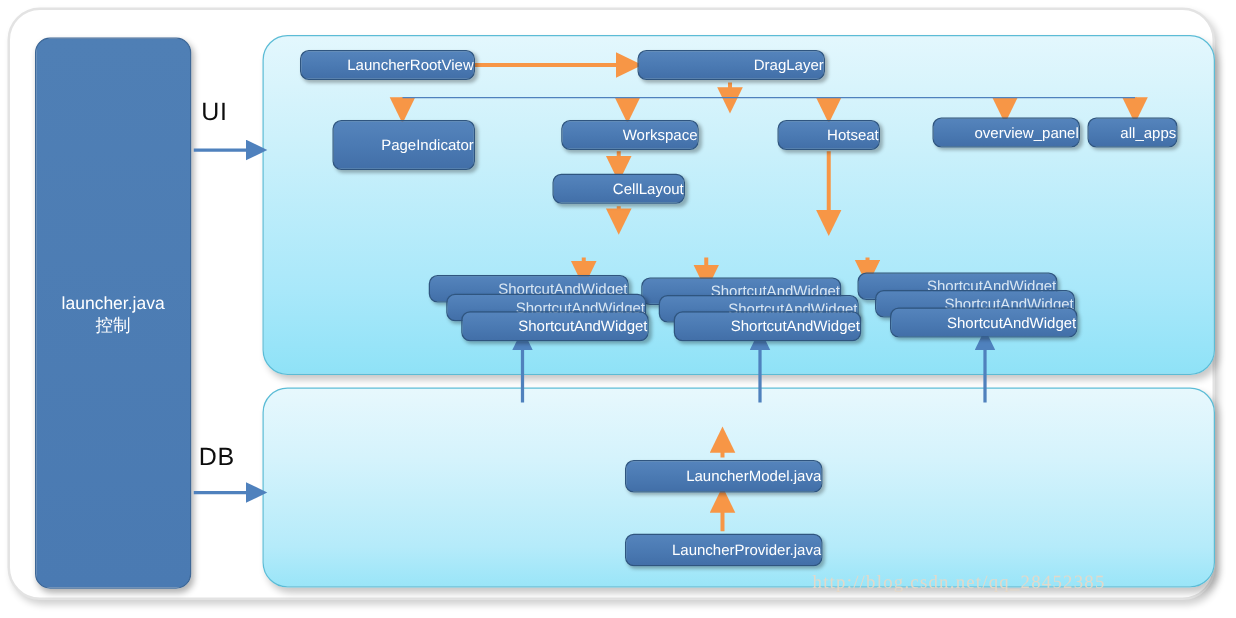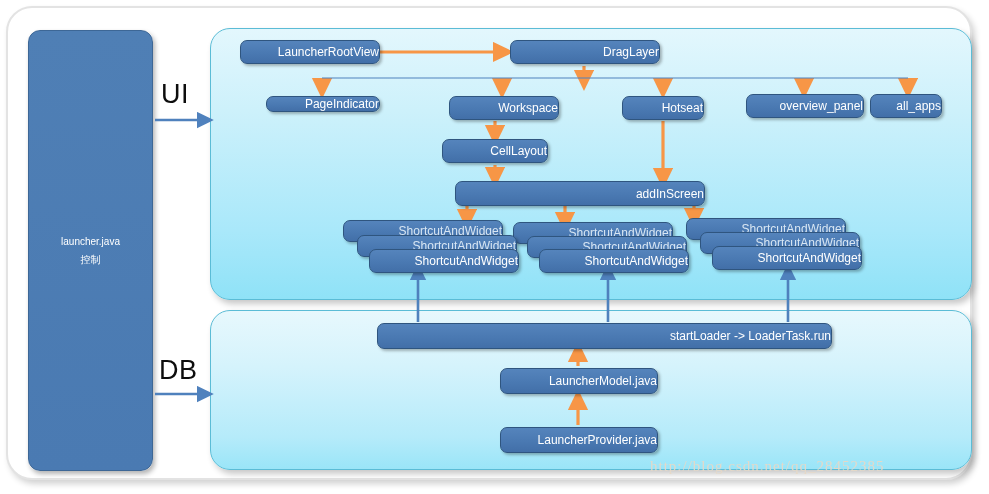--- a/index.html
+++ b/index.html
@@ -17,37 +17,37 @@
   
   .control-box{
     position:absolute;left:28px;top:30px;width:125px;height:441px;
     background:linear-gradient(180deg,#4f7fb5 0%,#4a7ab2 100%);
     border:1px solid #3d6796;border-radius:12px;
     box-shadow:2px 3px 5px rgba(0,0,0,.30);
     display:flex;align-items:center;justify-content:center;
     box-sizing:border-box;
   }
   .control-box .ctl-text{
-    color:#ffffff;font-size:10px;line-height:18px;text-align:center;
+    color:#ffffff;font-size:14px;line-height:18px;text-align:center;
   }
 
   
   .panel{
     position:absolute;border:1px solid #5bbcd6;border-radius:20px;
     box-shadow:3px 4px 6px rgba(0,0,0,.22);
     background:linear-gradient(180deg,#e3f7fd 0%,#cdf1fb 30%,#a9e8fa 75%,#8fe2f7 100%);
     box-sizing:border-box;
   }
   #panel-ui{left:210px;top:28px;width:762px;height:272px;}
   #panel-db{left:210px;top:310px;width:762px;height:160px;
     background:linear-gradient(180deg,#e7f8fd 0%,#d5f3fc 35%,#b5ebfa 80%,#9ae5f8 100%);}
 
   
   .conn-label{
-    position:absolute;font-size:27px;color:#0d0d0d;font-weight:400;
+    position:absolute;font-size:20px;color:#0d0d0d;font-weight:400;
     text-shadow:-1px 0 #fff,0 1px #fff,1px 0 #fff,0 -1px #fff,-1px -1px #fff,1px 1px #fff,-1px 1px #fff,1px -1px #fff;
     letter-spacing:.5px;
   }
   #label-ui{left:161px;top:79px;}
   #label-db{left:159px;top:355px;}
 
   
   .node{
     position:absolute;
     background:linear-gradient(180deg,#5584bc 0%,#4a79b2 55%,#426fa8 100%);
@@ -144,21 +144,21 @@
   </svg>
 
   <div class="node" style="left:240px;top:40px;width:140px;height:24px;">
     <span>LauncherRootView</span>
   </div>
 
   <div class="node" style="left:510px;top:40px;width:150px;height:24px;">
     <span>DragLayer</span>
   </div>
 
-  <div class="node" style="left:266px;top:96px;width:114px;height:16px;">
+  <div class="node" style="left:266px;top:96px;width:114px;height:40px;">
     <span>PageIndicator</span>
   </div>
 
   <div class="node" style="left:449px;top:96px;width:110px;height:24px;">
     <span>Workspace</span>
   </div>
 
   <div class="node" style="left:622px;top:96px;width:82px;height:24px;">
     <span>Hotseat</span>
   </div>
@@ -168,23 +168,20 @@
   </div>
 
   <div class="node" style="left:870px;top:94px;width:72px;height:24px;">
     <span>all_apps</span>
   </div>
 
   <div class="node" style="left:442px;top:139px;width:106px;height:24px;padding-left:36px;">
     <span>CellLayout</span>
   </div>
 
-  <div class="node" style="left:455px;top:181px;width:250px;height:25px;">
-    <span>addInScreen</span>
-  </div>
 
   <div class="node ghost" style="left:343px;top:220px;width:160px;height:22px;z-index:2;">
     <span>ShortcutAndWidget</span>
   </div>
   <div class="node ghost" style="left:357px;top:235px;width:160px;height:22px;z-index:3;">
     <span>ShortcutAndWidget</span>
   </div>
   <div class="node" style="left:369px;top:249px;width:150px;height:24px;z-index:4;">
     <span>ShortcutAndWidget</span>
   </div>
@@ -202,23 +199,20 @@
   <div class="node ghost" style="left:686px;top:218px;width:160px;height:22px;z-index:2;">
     <span>ShortcutAndWidget</span>
   </div>
   <div class="node ghost" style="left:700px;top:232px;width:160px;height:22px;z-index:3;">
     <span>ShortcutAndWidget</span>
   </div>
   <div class="node" style="left:712px;top:246px;width:150px;height:24px;z-index:4;">
     <span>ShortcutAndWidget</span>
   </div>
 
-  <div class="node" style="left:377px;top:323px;width:455px;height:26px;">
-    <span>startLoader -&gt; LoaderTask.run</span>
-  </div>
 
   <div class="node" style="left:500px;top:427px;width:158px;height:26px;">
     <span>LauncherProvider.java</span>
   </div>
 
   <div class="node" style="left:500px;top:368px;width:158px;height:26px;">
     <span>LauncherModel.java</span>
   </div>
 
   <div class="watermark">http://blog.csdn.net/qq_28452385</div>

